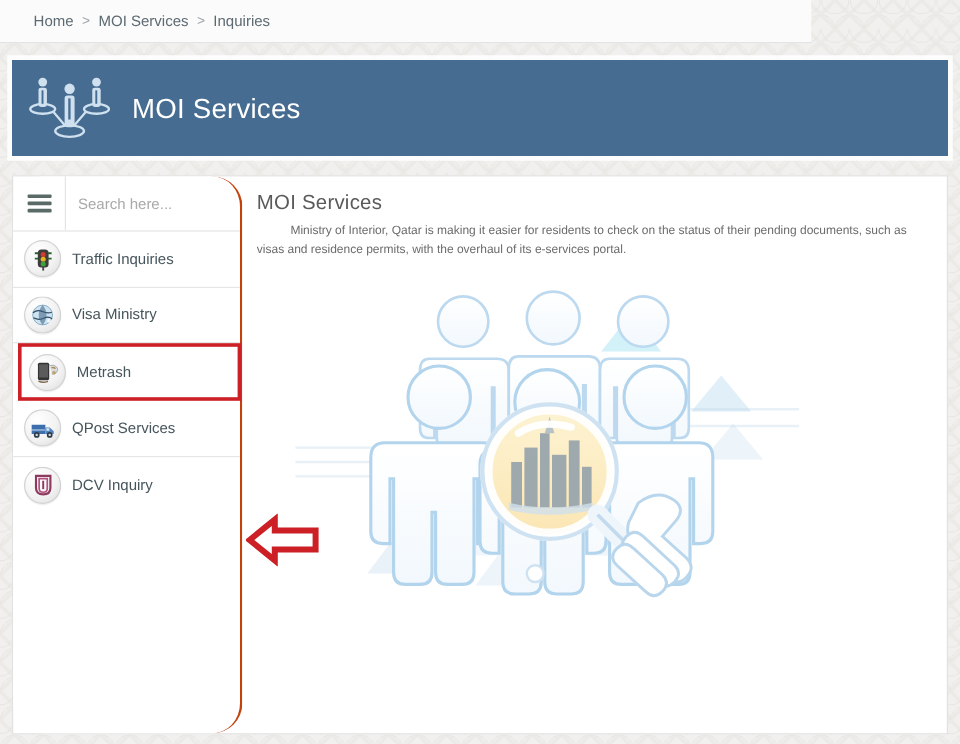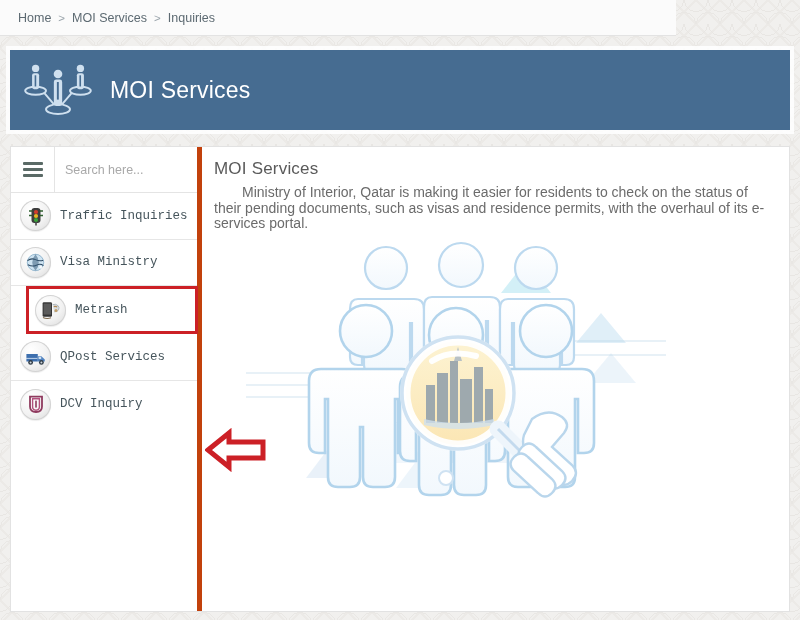--- a/index.html
+++ b/index.html
@@ -20,21 +20,21 @@
       linear-gradient(45deg, transparent 46%, #eceae7 46%, #eceae7 54%, transparent 54%),
       linear-gradient(-45deg, transparent 46%, #eceae7 46%, #eceae7 54%, transparent 54%);
     background-size:24px 24px,24px 24px,24px 24px,24px 24px,24px 24px;
   }
 
   
   #breadcrumb{
     position:absolute;left:0;top:0;width:676px;height:36px;
     background:#fbfbfb;border-bottom:1px solid #e3e3e3;
     display:flex;align-items:center;
-    padding-left:18px;box-sizing:border-box;
+    padding-left:28px;box-sizing:border-box;
     font-size:12.5px;color:#5d6a72;
   }
   #breadcrumb a{color:#5d6a72;text-decoration:none;}
   #breadcrumb .sep{margin:0 7px;color:#9aa4ab;font-size:11.5px;}
 
   
   #banner{
     position:absolute;left:10px;top:50px;width:780px;height:80px;
     background:#466c91;
     display:flex;align-items:center;
@@ -48,22 +48,22 @@
 
   
   #card{
     position:absolute;left:10px;top:146px;width:780px;height:466px;
     background:#ffffff;border:1px solid #e2e2e2;
     display:flex;box-sizing:border-box;
   }
 
   
   #sidebar{
-    width:191px;flex:none;border-right:5px solid #c2410c;
-    box-sizing:border-box;background:#fff;
+    width:191px;flex:none;border-right:2px solid #c2410c;
+    box-sizing:border-box;background:#fff;border-radius:25px;
   }
   .search-row{
     height:46px;display:flex;align-items:center;
     border-bottom:1px solid #e4e4e4;box-sizing:border-box;
   }
   .hamburger{
     width:44px;height:45px;flex:none;
     border-right:1px solid #e4e4e4;
     display:flex;flex-direction:column;justify-content:center;align-items:center;
     gap:3px;box-sizing:border-box;cursor:pointer;
@@ -72,44 +72,44 @@
   .search-input{
     border:none;outline:none;flex:1;height:44px;
     font-family:"Liberation Sans", sans-serif;font-size:12.5px;
     color:#555;padding-left:10px;background:transparent;
   }
   .search-input::placeholder{color:#a9a9a9;}
 
   .menu-item{
     height:46.6px;display:flex;align-items:center;
     border-bottom:1px solid #e6e6e6;box-sizing:border-box;
-    padding-left:9px;cursor:pointer;position:relative;font-family:Liberation Mono, monospace;
+    padding-left:9px;cursor:pointer;position:relative;
   }
   .menu-item .ico{
     width:31px;height:31px;flex:none;border-radius:50%;
     background:radial-gradient(circle at 35% 30%, #ffffff 0%, #f2f2f2 55%, #d8d8d8 100%);
     box-shadow:0 0 0 1px #d3d3d3 inset, 0 1px 1px rgba(0,0,0,.07);
     display:flex;align-items:center;justify-content:center;overflow:hidden;
   }
   .menu-item .lbl{
     margin-left:9px;font-size:12.5px;color:#46555c;white-space:nowrap;
   }
   .menu-item.highlight{
     border:3px solid #cc2026;border-bottom:3px solid #cc2026;
-    height:48px;margin:0 -1px 0 15px;padding-left:6px;
+    height:48px;margin:0 -1px 0 4px;padding-left:6px;
   }
 
   
   #content{flex:1;padding:12px 14px 0 12px;box-sizing:border-box;position:relative;}
   #content h1{
     margin:0 0 6px 0;font-size:17px;font-weight:400;color:#5a5a5a;
     letter-spacing:.2px;
   }
   #content p{
-    margin:0 0 2px 0;font-size:14px;line-height:15.5px;color:#6b6b6b;
+    margin:0 0 2px 0;font-size:10px;line-height:15.5px;color:#6b6b6b;
     text-indent:28px;
   }
   #illus{
     position:absolute;left:44px;top:86px;width:420px;height:300px;
   }
 
   
   #arrow{
     position:absolute;left:205px;top:428px;width:62px;height:44px;
   }

